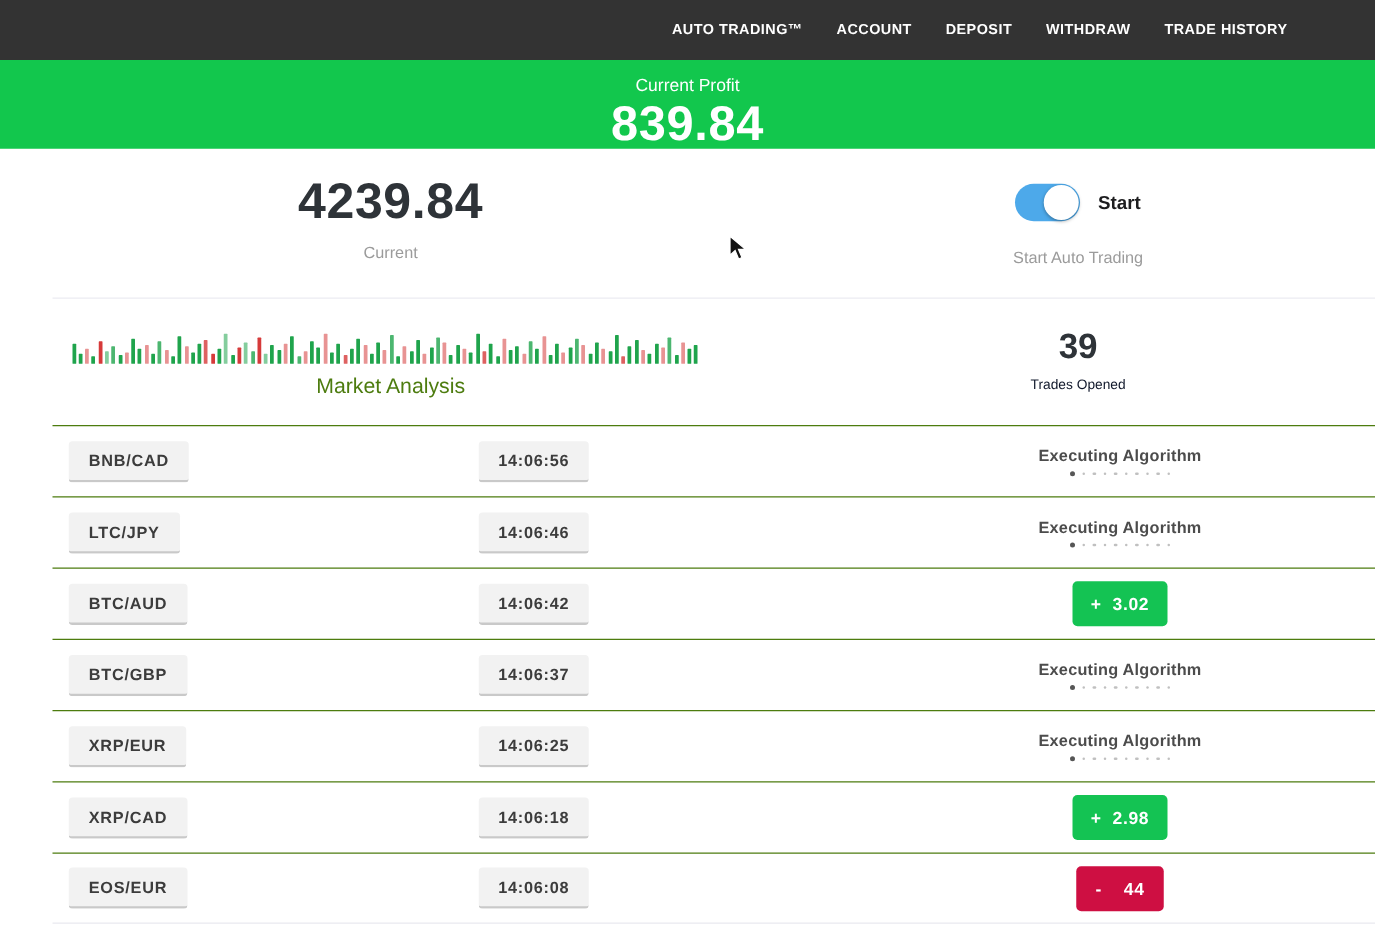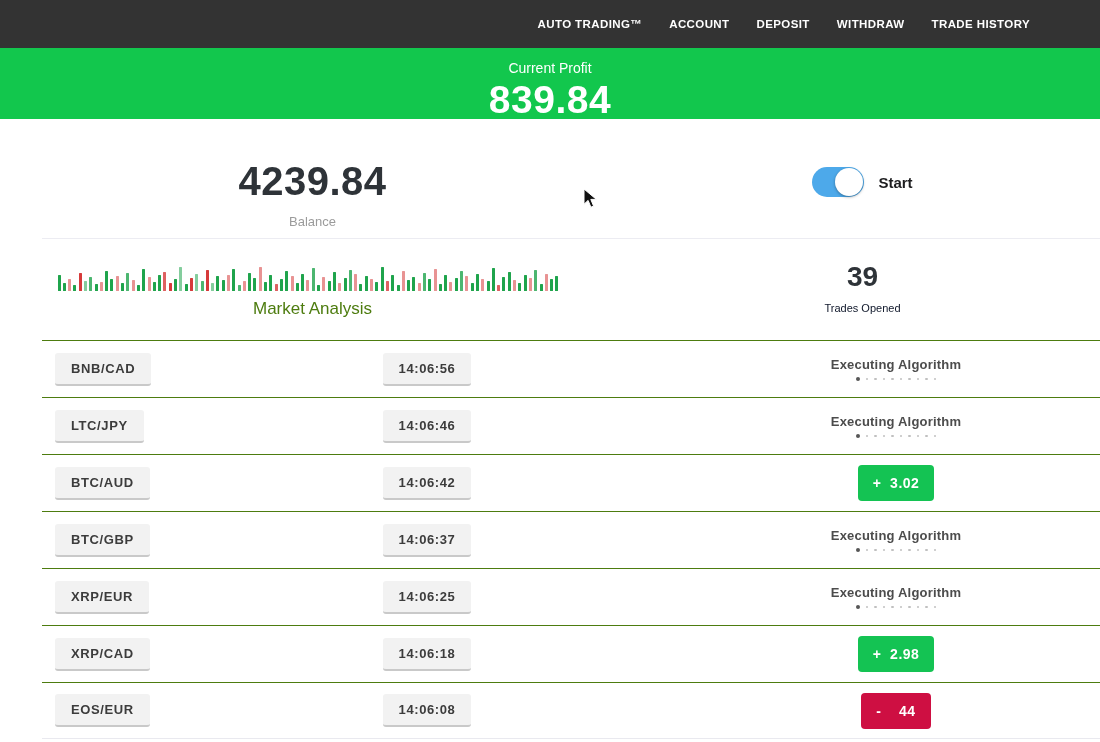--- a/index.html
+++ b/index.html
@@ -39,21 +39,21 @@
     padding-top: 12px;
   }
   .profit-banner .pb-label { font-size: 14px; font-weight: 400; }
   .profit-banner .pb-value { font-size: 39px; font-weight: 700; margin-top: 2px; letter-spacing: 0.5px; }
 
   
   .stats-row { display: flex; }
   .col-left  { flex: 0 0 625px; text-align: center; }
   .col-right { flex: 1; text-align: center; }
 
-  .stats-a { height: 119px; padding-top: 40px; }
+  .stats-a { height: 119px; padding-top: 20px; }
   .balance-value { font-size: 40px; font-weight: 700; color: #2e3338; letter-spacing: 0.5px; }
   .balance-label { font-size: 13px; color: #9b9b9b; margin-top: 10px; }
 
   .toggle-line { display: inline-flex; align-items: center; gap: 14px; margin-top: 8px; }
   .toggle {
     width: 52px; height: 30px; border-radius: 15px;
     background: var(--toggle-blue, #4da9ea);
     position: relative; cursor: pointer; display: inline-block;
   }
   .toggle .knob {
@@ -139,29 +139,30 @@
   </div>
 
 <div class="profit-banner">
   <div class="pb-label">Current Profit</div>
   <div class="pb-value">839.84</div>
 </div>
 
 <div class="stats-row stats-a">
   <div class="col-left">
     <div class="balance-value">4239.84</div>
-    <div class="balance-label">Balance</div>
+    <div class="balance-label">Current</div>
   </div>
   <div class="col-right">
     <div class="toggle-line">
       <span class="toggle">
           <span class="knob"></span>
         </span>
       <span class="toggle-label">Start</span>
     </div>
+    <div class="toggle-caption">Start Auto Trading</div>
   </div>
 </div>
 
 <div class="stats-divider"></div>
 
 <div class="stats-row stats-b">
   <div class="col-left">
     <div class="bars" id="bars">
         <span class="g" style="height: 16px;"></span>
         <span class="g" style="height: 8px;"></span>

